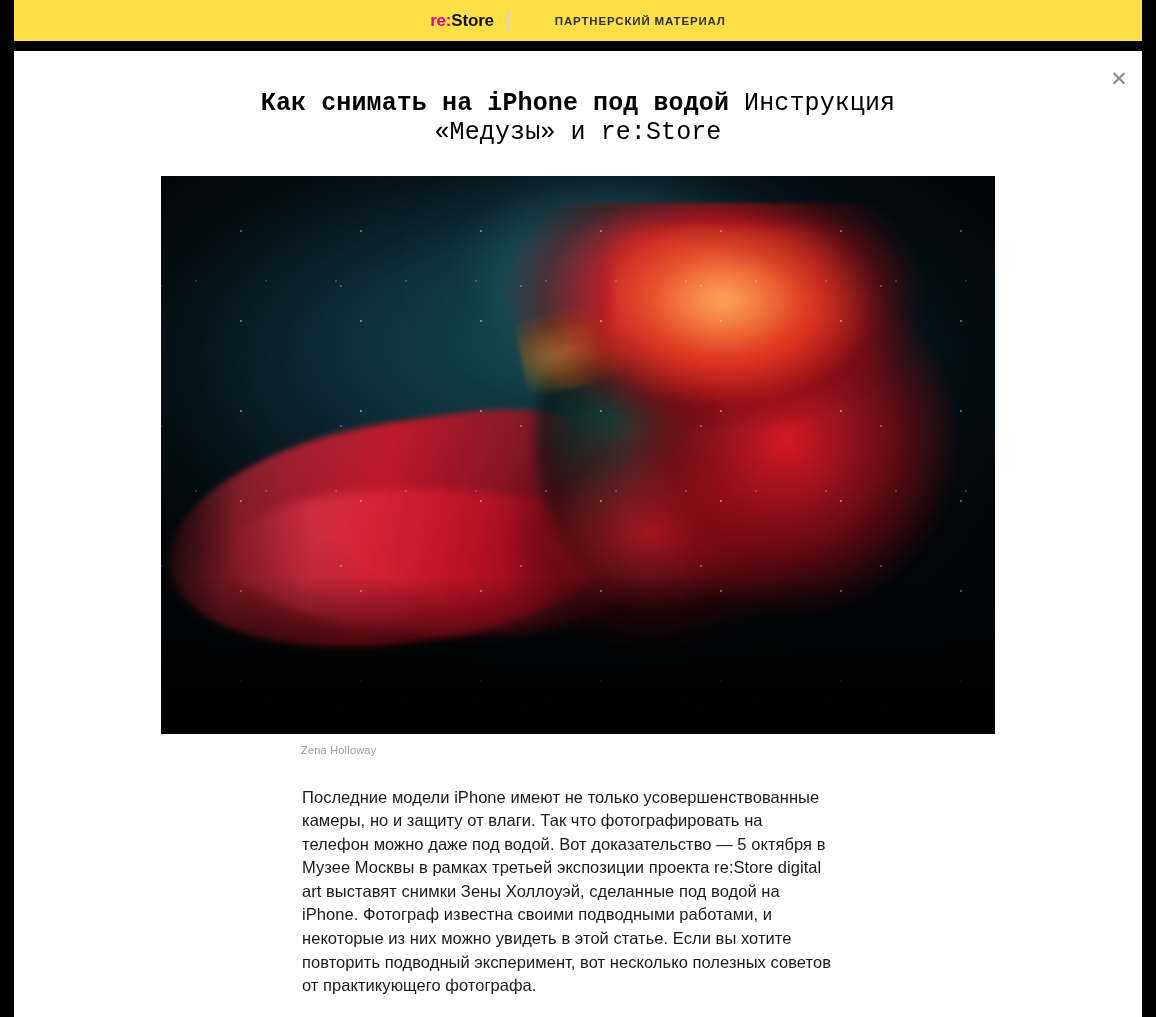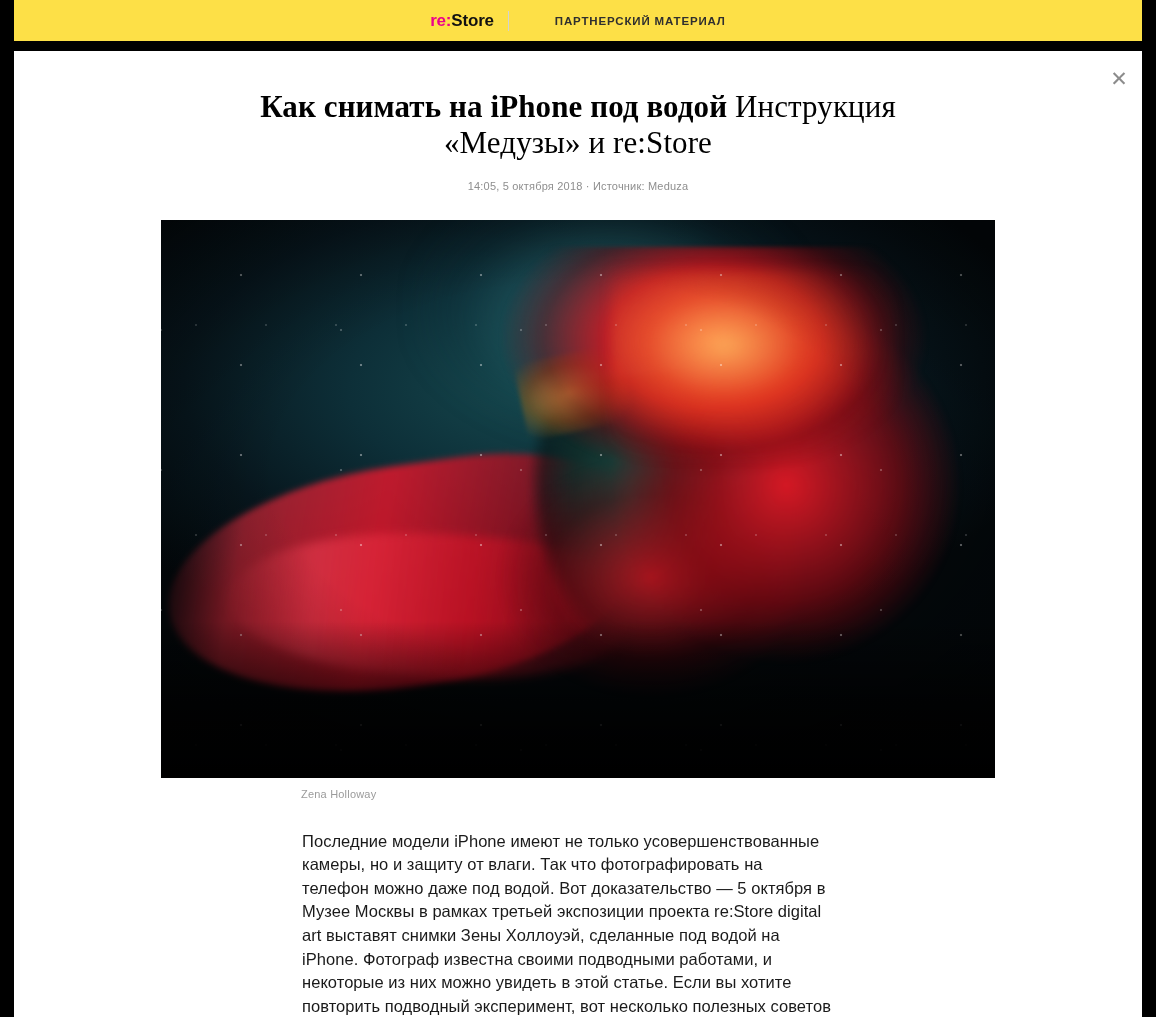--- a/index.html
+++ b/index.html
@@ -89,22 +89,22 @@
     font-family: "Liberation Sans", sans-serif;
     background: transparent;
     border: none;
     padding: 0;
   }
 
   .headline {
     width: 700px;
     margin: 38px auto 0;
     text-align: center;
-    font-family: Liberation Serif, serif;
-    font-size: 31px;
+    font-family: Liberation Mono, monospace;
+    font-size: 25px;
     line-height: 1.17;
     color: #000;
     letter-spacing: 0.1px;
   }
   .headline .lead {
     font-weight: 700;
   }
   .headline .tail {
     font-weight: 400;
   }
@@ -272,21 +272,20 @@
 </div>
 
 <div class="article">
 
   <button class="close-btn">✕</button>
 
   <h1 class="headline">
     <span class="lead">Как снимать на iPhone под водой</span><span class="tail"> Инструкция «Медузы» и re:Store</span>
   </h1>
 
-  <div class="meta">14:05, 5 октября 2018 · Источник: Meduza</div>
 
   <div class="hero-wrap">
     <div class="hero">
       <div class="water"></div>
       <div class="glow-top"></div>
       <div class="fabric-trail"></div>
       <div class="fabric-trail2"></div>
       <div class="body"></div>
       <div class="hair"></div>
       <div class="fabric-main"></div>

